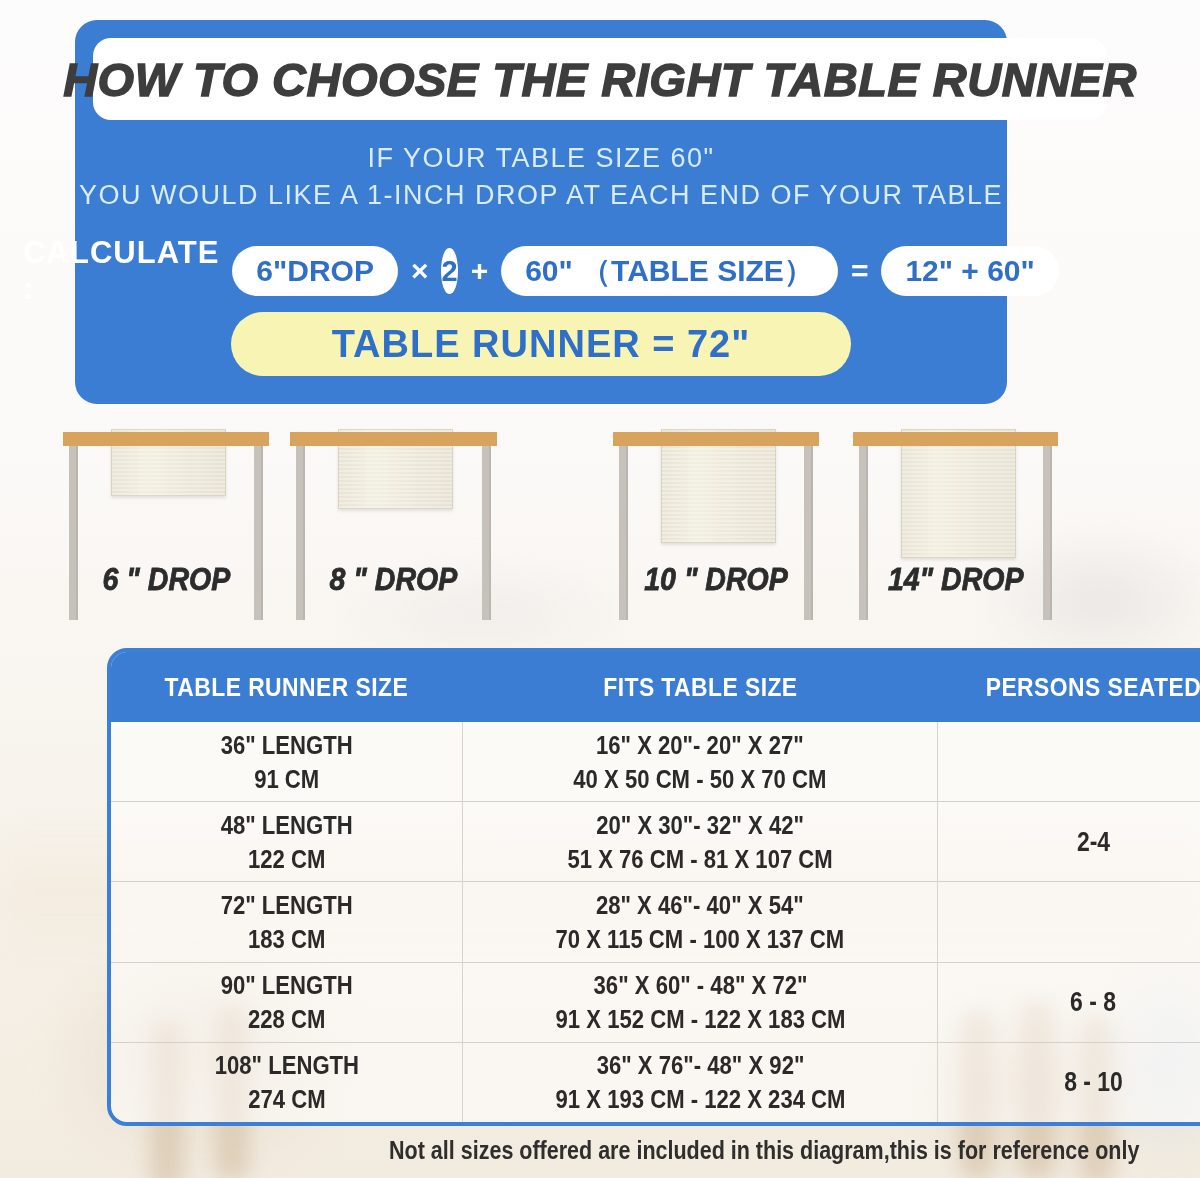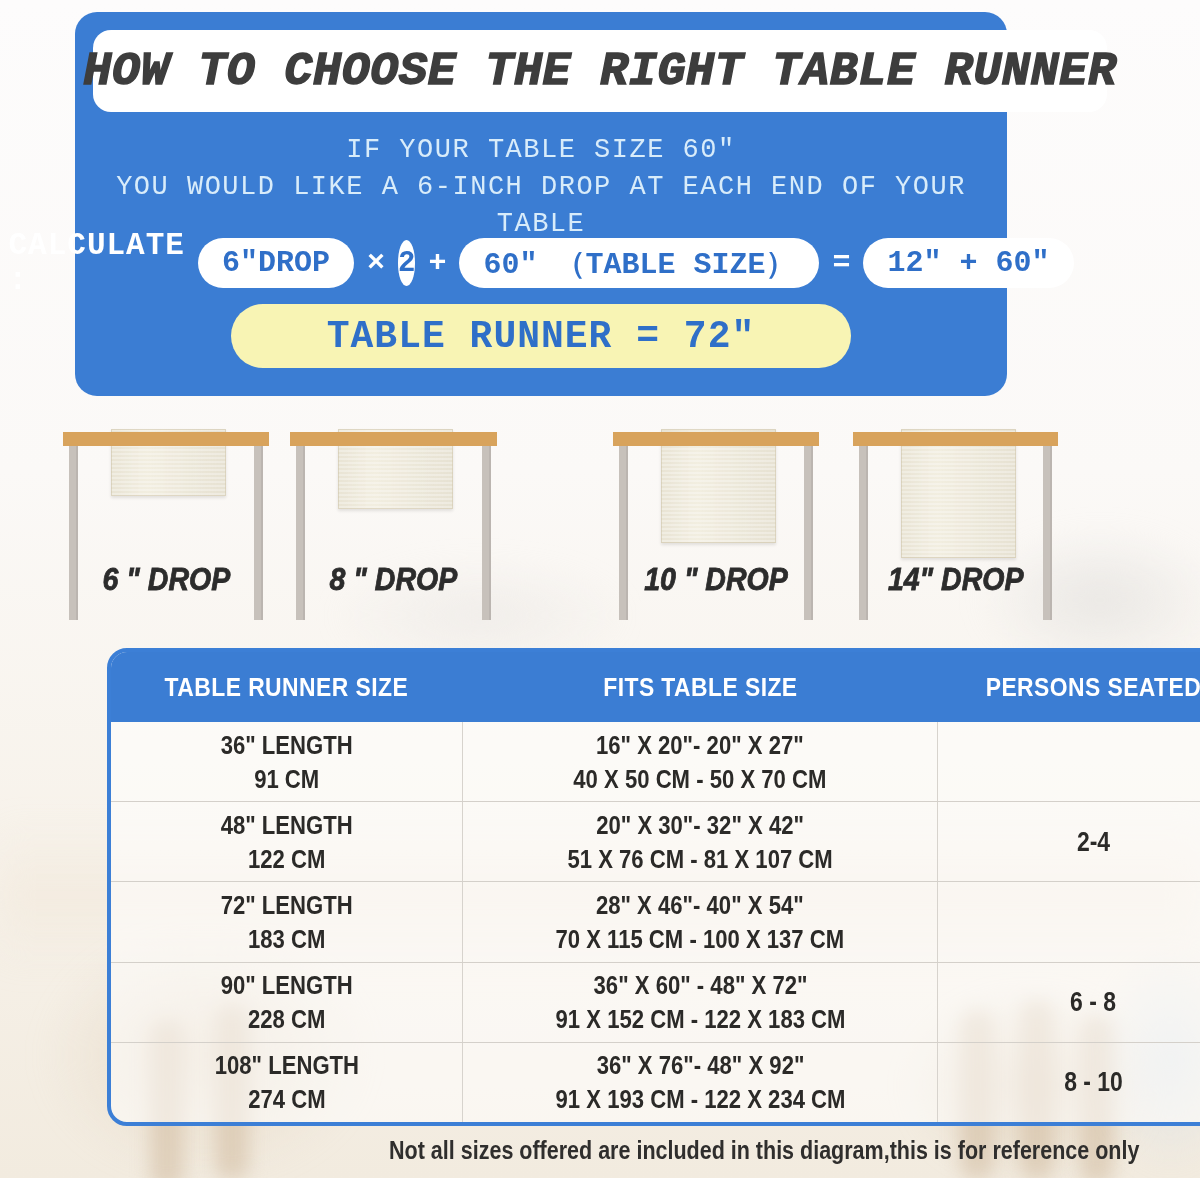--- a/index.html
+++ b/index.html
@@ -24,22 +24,22 @@
        background:radial-gradient(ellipse at center, rgba(228,226,223,.75), rgba(228,226,223,0) 72%); filter:blur(14px); }
   .b4{ left:1100px; top:950px; width:140px; height:220px; border-radius:40%;
        background:radial-gradient(ellipse at center, rgba(206,218,229,.55), rgba(206,218,229,0) 72%); filter:blur(13px); }
   .b5{ left:0; top:820px; width:1200px; height:150px;
        background:linear-gradient(180deg, rgba(243,233,220,0), rgba(240,229,213,.4), rgba(243,233,220,0)); filter:blur(16px); }
   .b6{ left:330px; top:560px; width:300px; height:110px; border-radius:45%;
        background:radial-gradient(ellipse at center, rgba(234,231,228,.6), rgba(234,231,228,0) 70%); filter:blur(14px); }
 
   
   .top-panel{
-    position:absolute; left:75px; top:12px; width:932px; height:384px;
-    background:#3b7dd3; border-radius:22px; z-index:2;font-family:Liberation Mono, monospace;
+    position:absolute; left:75px; top:20px; width:932px; height:384px;
+    background:#3b7dd3; border-radius:22px; z-index:2;
   }
   .title-banner{
     position:absolute; left:18px; top:18px; width:1014px; height:82px;
     background:#ffffff; border-radius:18px;
     display:flex; align-items:center; justify-content:center;
   }
   .page-title{
     font-size:47px; font-weight:700; font-style:italic; color:#3d3d3d;
     -webkit-text-stroke:1.4px #3d3d3d; letter-spacing:.5px; white-space:nowrap;
   }
@@ -133,21 +133,21 @@
   <div class="blob b4"></div>
   <div class="blob b5"></div>
   <div class="blob b6"></div>
 
   <div class="top-panel">
     <div class="title-banner">
       <div class="page-title">HOW TO CHOOSE THE RIGHT TABLE RUNNER</div>
     </div>
     <div class="subtitle">
       <div>IF YOUR TABLE SIZE 60"</div>
-      <div>YOU WOULD LIKE A 6-INCH DROP AT EACH END OF YOUR TABLE</div>
+      <div>YOU WOULD LIKE A 1-INCH DROP AT EACH END OF YOUR TABLE</div>
     </div>
     <div class="calc-row">
       <span class="calc-label">CALCULATE :</span>
       <span class="pill">6"DROP</span>
       <span class="op">×</span>
       <span class="pill circle">2</span>
       <span class="op">+</span>
       <span class="pill">60" （TABLE SIZE）</span>
       <span class="op">=</span>
       <span class="pill">12" + 60"</span>

